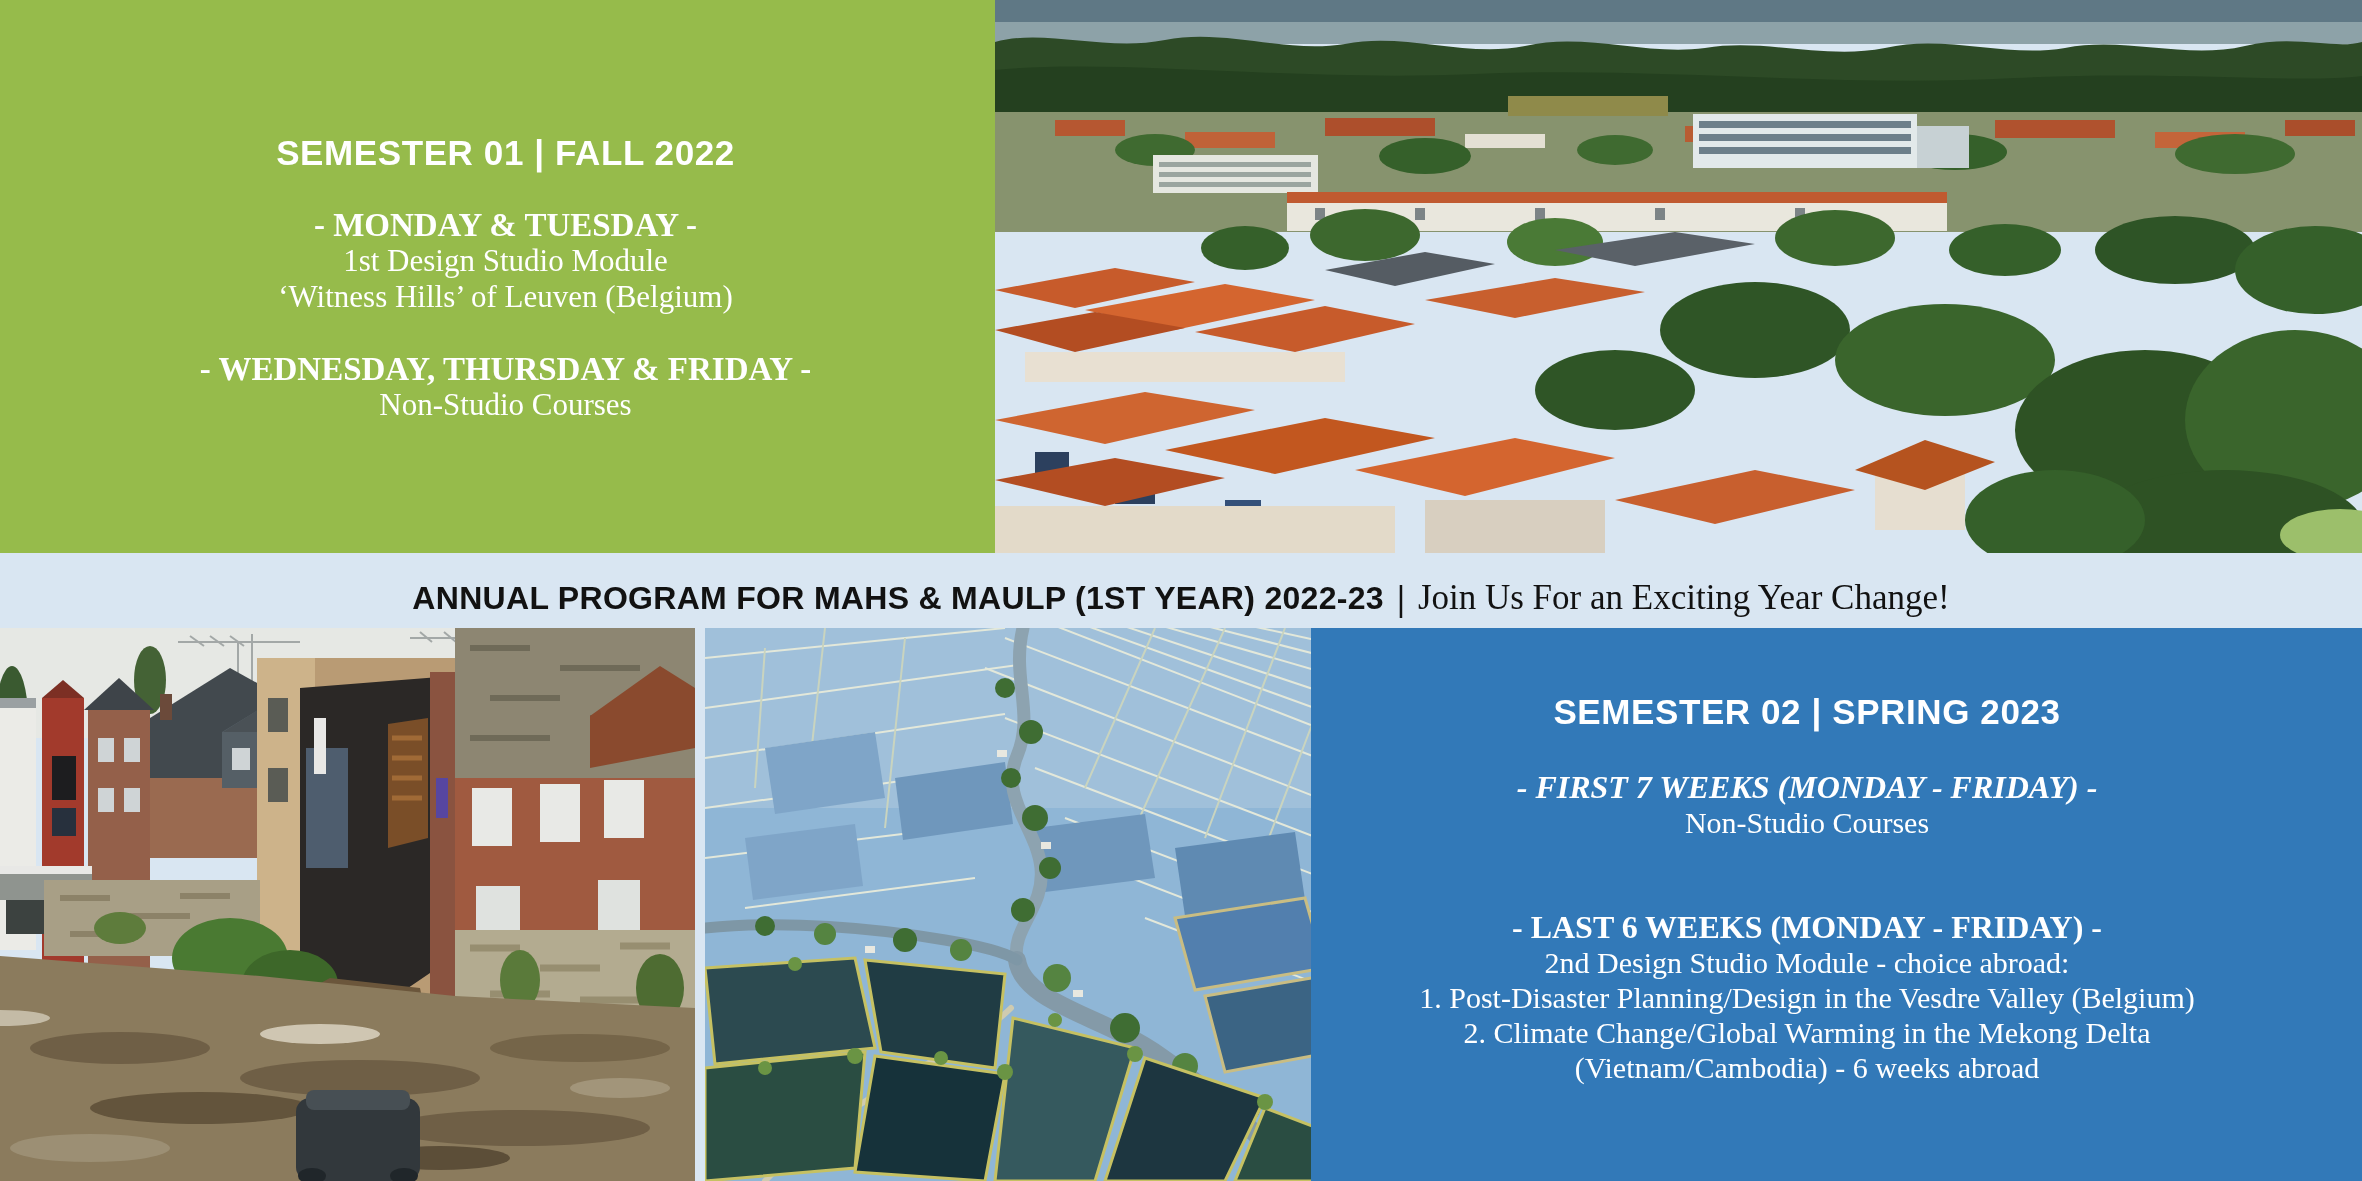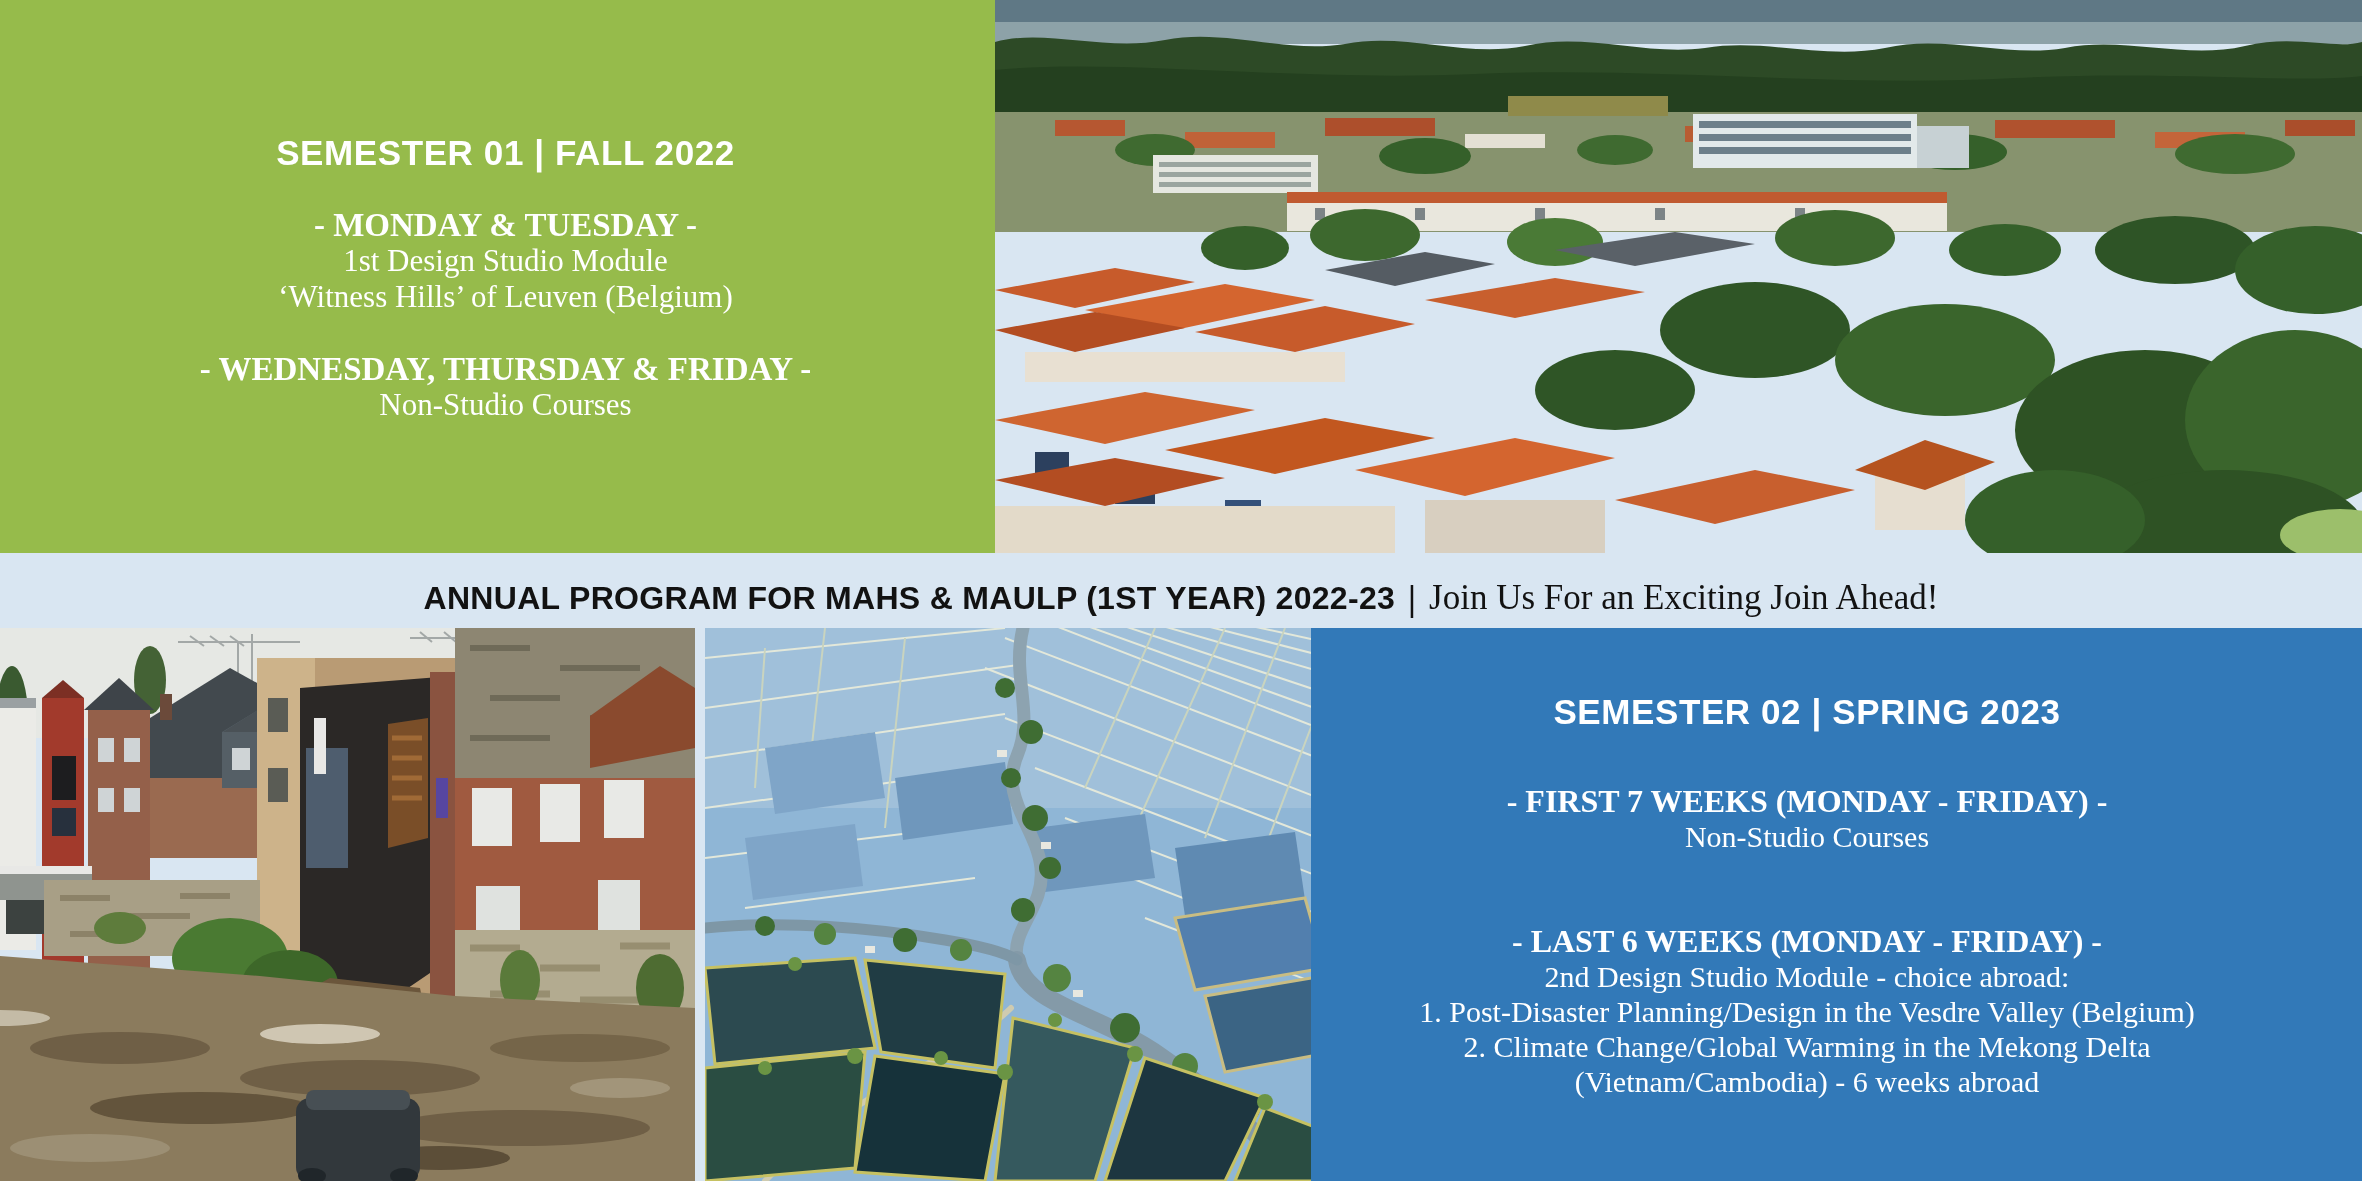--- a/index.html
+++ b/index.html
@@ -30,21 +30,21 @@
   .tb-green .h-sans{font-size:35px;}
   .tb-blue  .h-sans{font-size:35px;}
   .h-serif{font-weight:bold;}
   .tb-green .h-serif{font-size:33px;}
   .tb-blue  .h-serif{font-size:32px;}
   .t-serif{font-weight:normal;}
   .tb-green .t-serif{font-size:31px;}
   .tb-blue  .t-serif{font-size:30px;}
   .sp36{height:36px;}
   .sp35{height:35px;}
-  .mt6{margin-top:20px;}
+  .mt6{margin-top:6px;font-style:italic;}
 </style>
 </head>
 <body>
 
 <section class="panel panel-green">
   <div class="textblock tb-green">
     <div class="h-sans">SEMESTER 01 | FALL 2022</div>
     <div class="sp36"></div>
     <div class="h-serif">- MONDAY &amp; TUESDAY -</div>
     <div class="t-serif">1st Design Studio Module</div>
@@ -142,21 +142,21 @@
     <ellipse cx="1300" cy="420" rx="110" ry="90" fill="#3a652c"></ellipse>
     <ellipse cx="1230" cy="530" rx="140" ry="60" fill="#2e5224"></ellipse>
     <ellipse cx="1345" cy="535" rx="60" ry="26" fill="#9cbf6b"></ellipse>
     <ellipse cx="1060" cy="520" rx="90" ry="50" fill="#35602a"></ellipse>
   </g>
 </svg>
 
 <div class="banner">
   <span class="banner-bold">ANNUAL PROGRAM FOR MAHS &amp; MAULP (1ST YEAR) 2022-23</span>
   <span class="banner-sep">|</span>
-  <span class="banner-serif">Join Us For an Exciting Join Ahead!</span>
+  <span class="banner-serif">Join Us For an Exciting Year Change!</span>
 </div>
 
 <svg class="photo photo-flood" viewBox="0 0 695 553" preserveAspectRatio="none" xmlns="http://www.w3.org/2000/svg">
   <rect x="0" y="0" width="695" height="110" fill="#e6e8e4"></rect>
   <g stroke="#a3a8a7" stroke-width="2" fill="none">
     <path d="M178,14 H300 M238,14 V60 M252,6 V60 M190,8 l14,10 M210,8 l14,10 M230,8 l14,10"></path>
     <path d="M410,10 H530 M462,10 V55 M478,4 V55 M420,4 l12,10 M444,4 l12,10 M498,4 l12,10"></path>
   </g>
   <g>
     <ellipse cx="12" cy="90" rx="16" ry="52" fill="#3a5a30"></ellipse>

